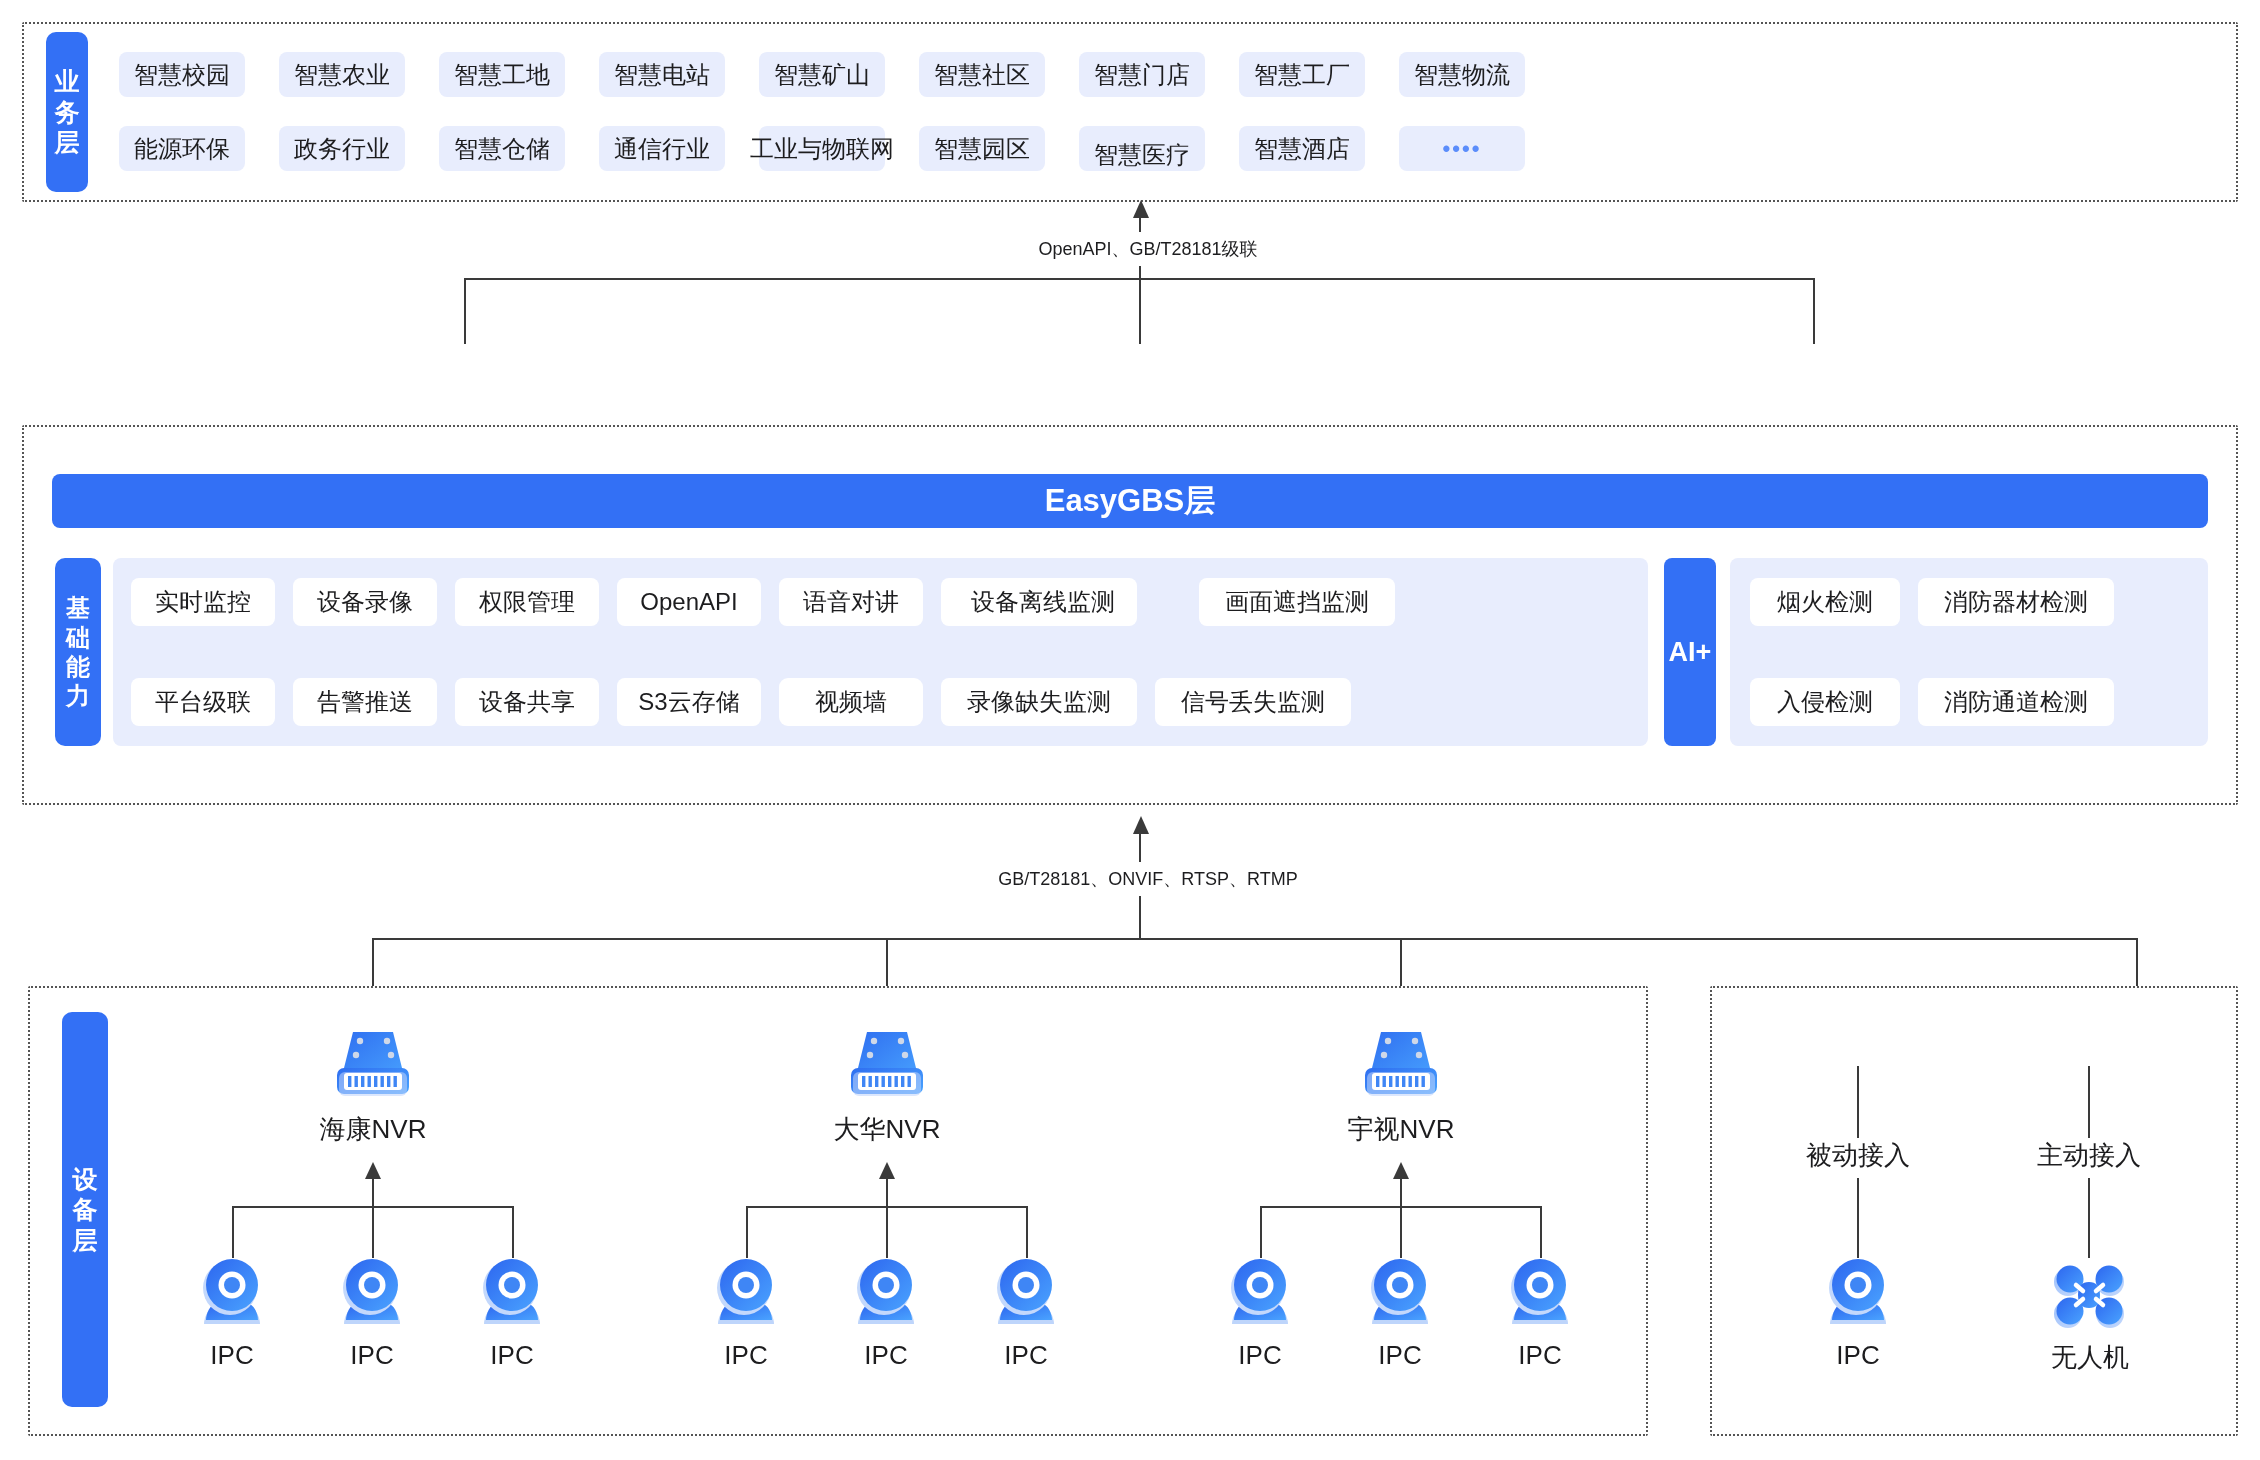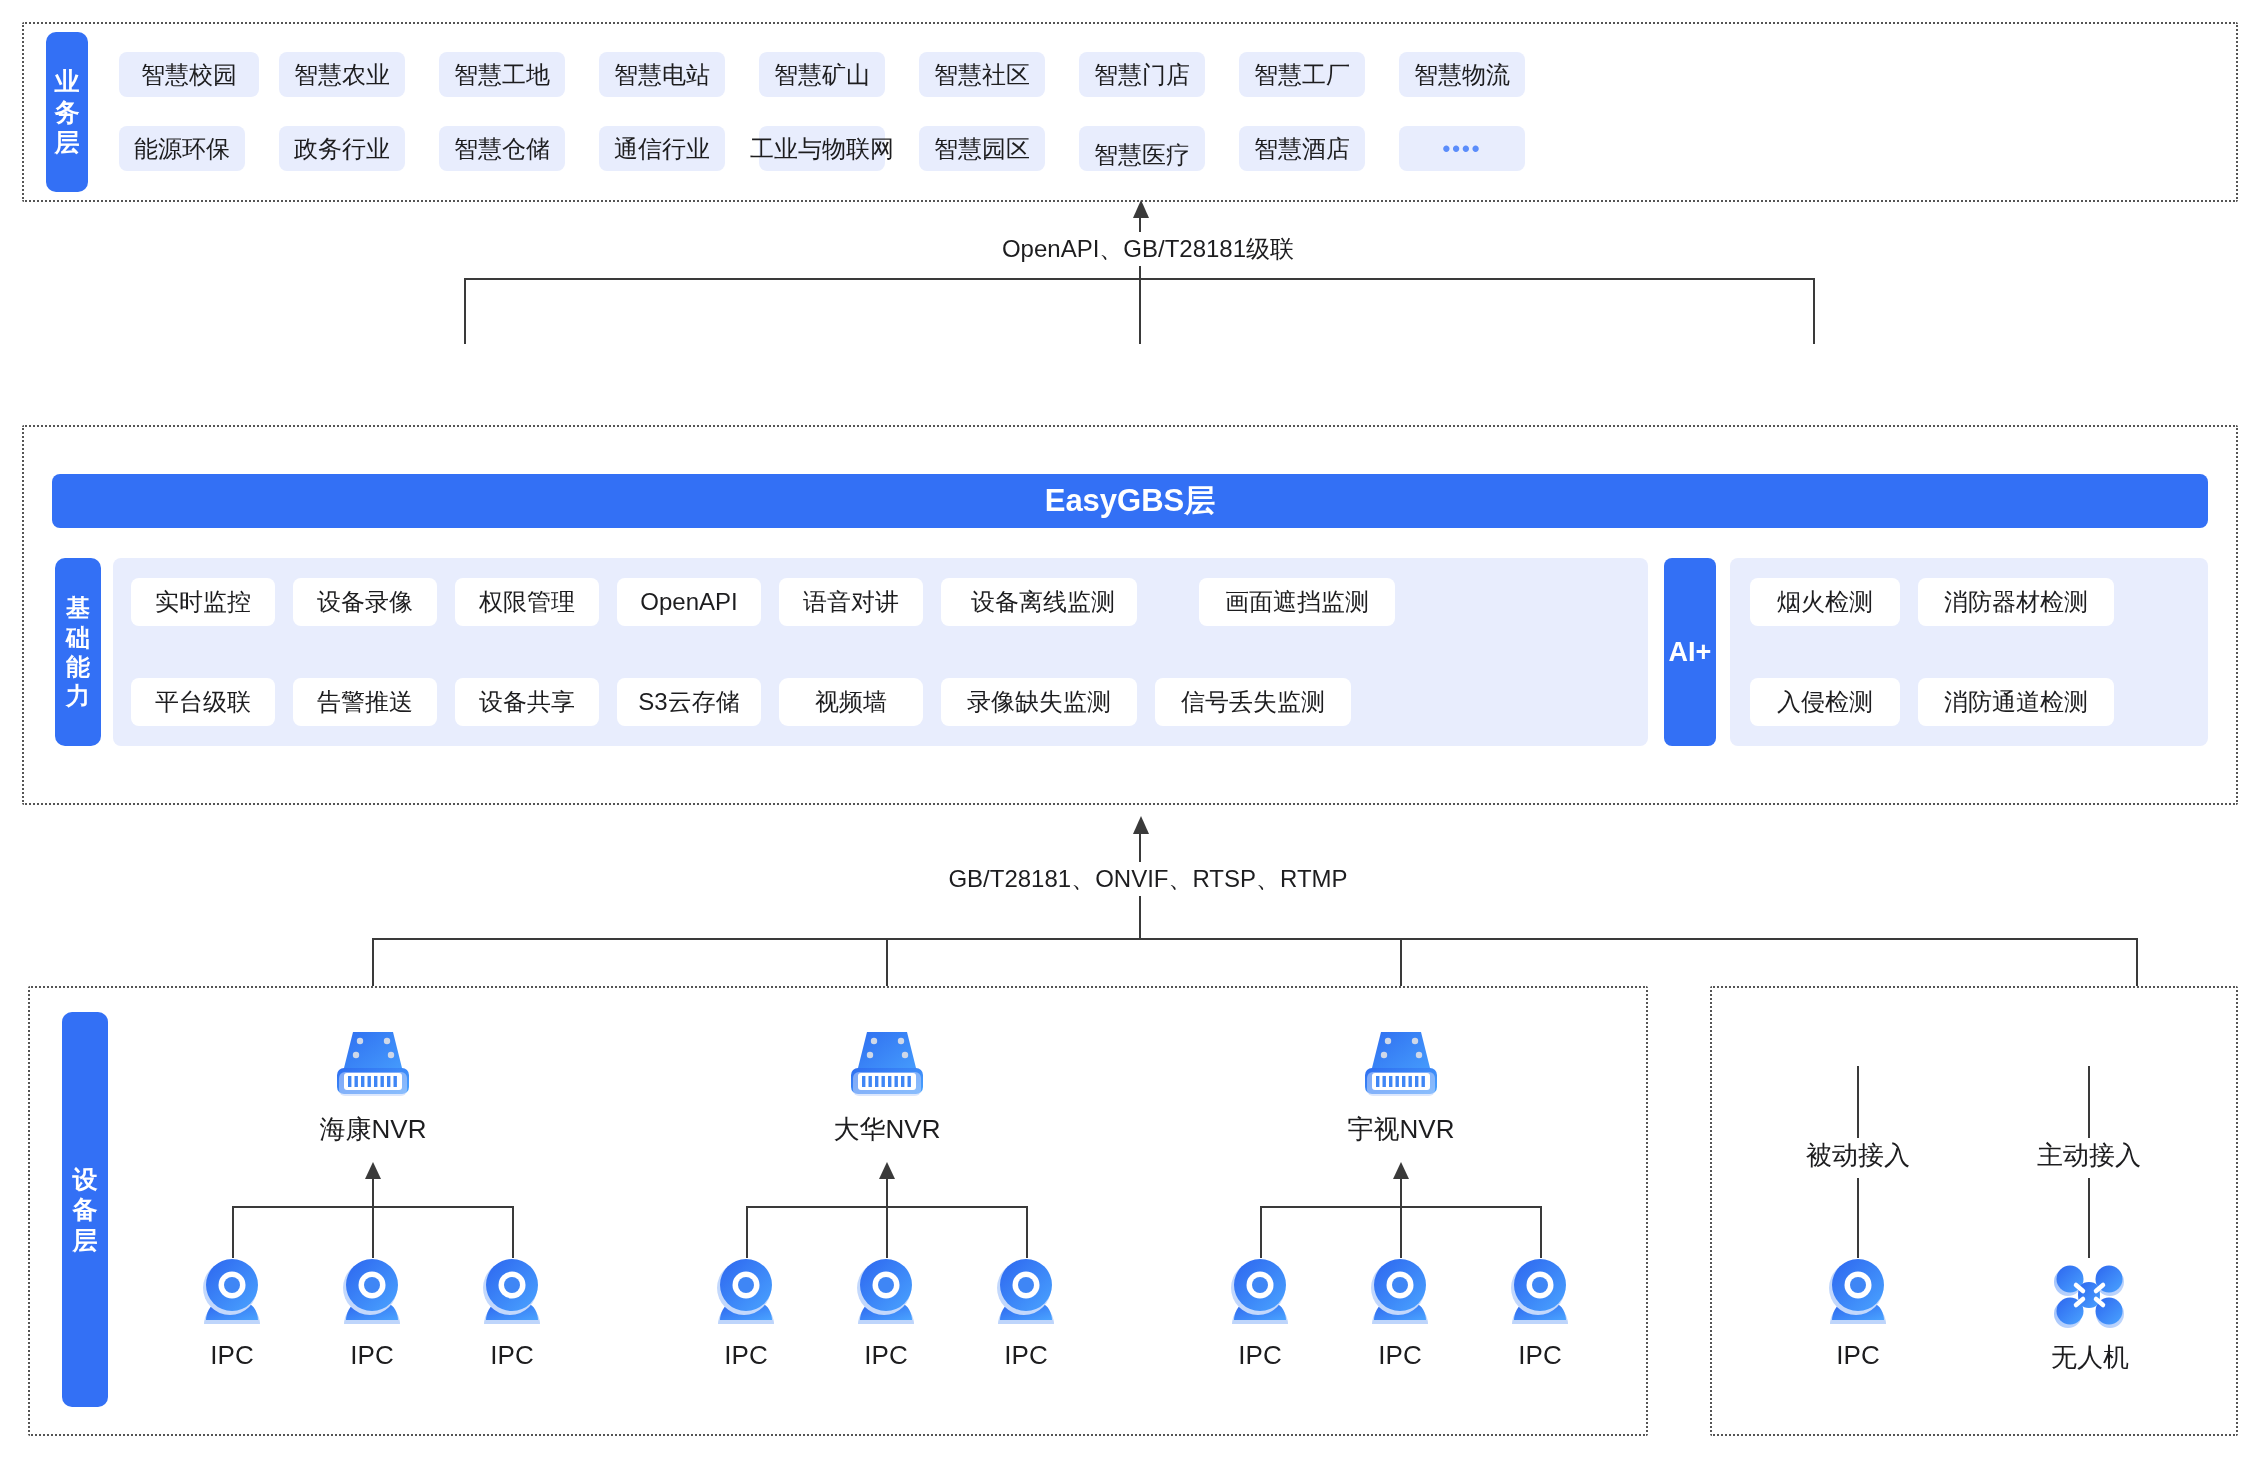--- a/index.html
+++ b/index.html
@@ -90,21 +90,21 @@
     display: flex;
     align-items: center;
     justify-content: center;
     font-weight: 700;
     box-sizing: border-box;
   }
 
   
   .text-label {
     position: absolute;
-    font-size: 24px;
+    font-size: 18px;
     color: #1d1d1f;
     white-space: nowrap;
     background: #fff;
     padding: 0 8px;
     text-align: center;
   }
   .node-label {
     position: absolute;
     font-size: 26px;
     color: #1d1d1f;
@@ -124,21 +124,21 @@
 <body>
 
 <div class="canvas">
 
   <div class="panel" style="left:22px; top:22px; width:2216px; height:180px;"></div>
 
   <div class="vlabel" style="left:46px; top:32px; width:42px; height:160px;">
     <span>业<br>务<br>层</span>
   </div>
 
-  <div class="chip" style="left:119px; top:52px; width:140px; height:45px;">
+  <div class="chip" style="left:119px; top:52px; width:126px; height:45px;">
       <span>智慧校园</span>
     </div>
   <div class="chip" style="left:279px; top:52px; width:126px; height:45px;">
       <span>智慧农业</span>
     </div>
   <div class="chip" style="left:439px; top:52px; width:126px; height:45px;">
       <span>智慧工地</span>
     </div>
   <div class="chip" style="left:599px; top:52px; width:126px; height:45px;">
       <span>智慧电站</span>

